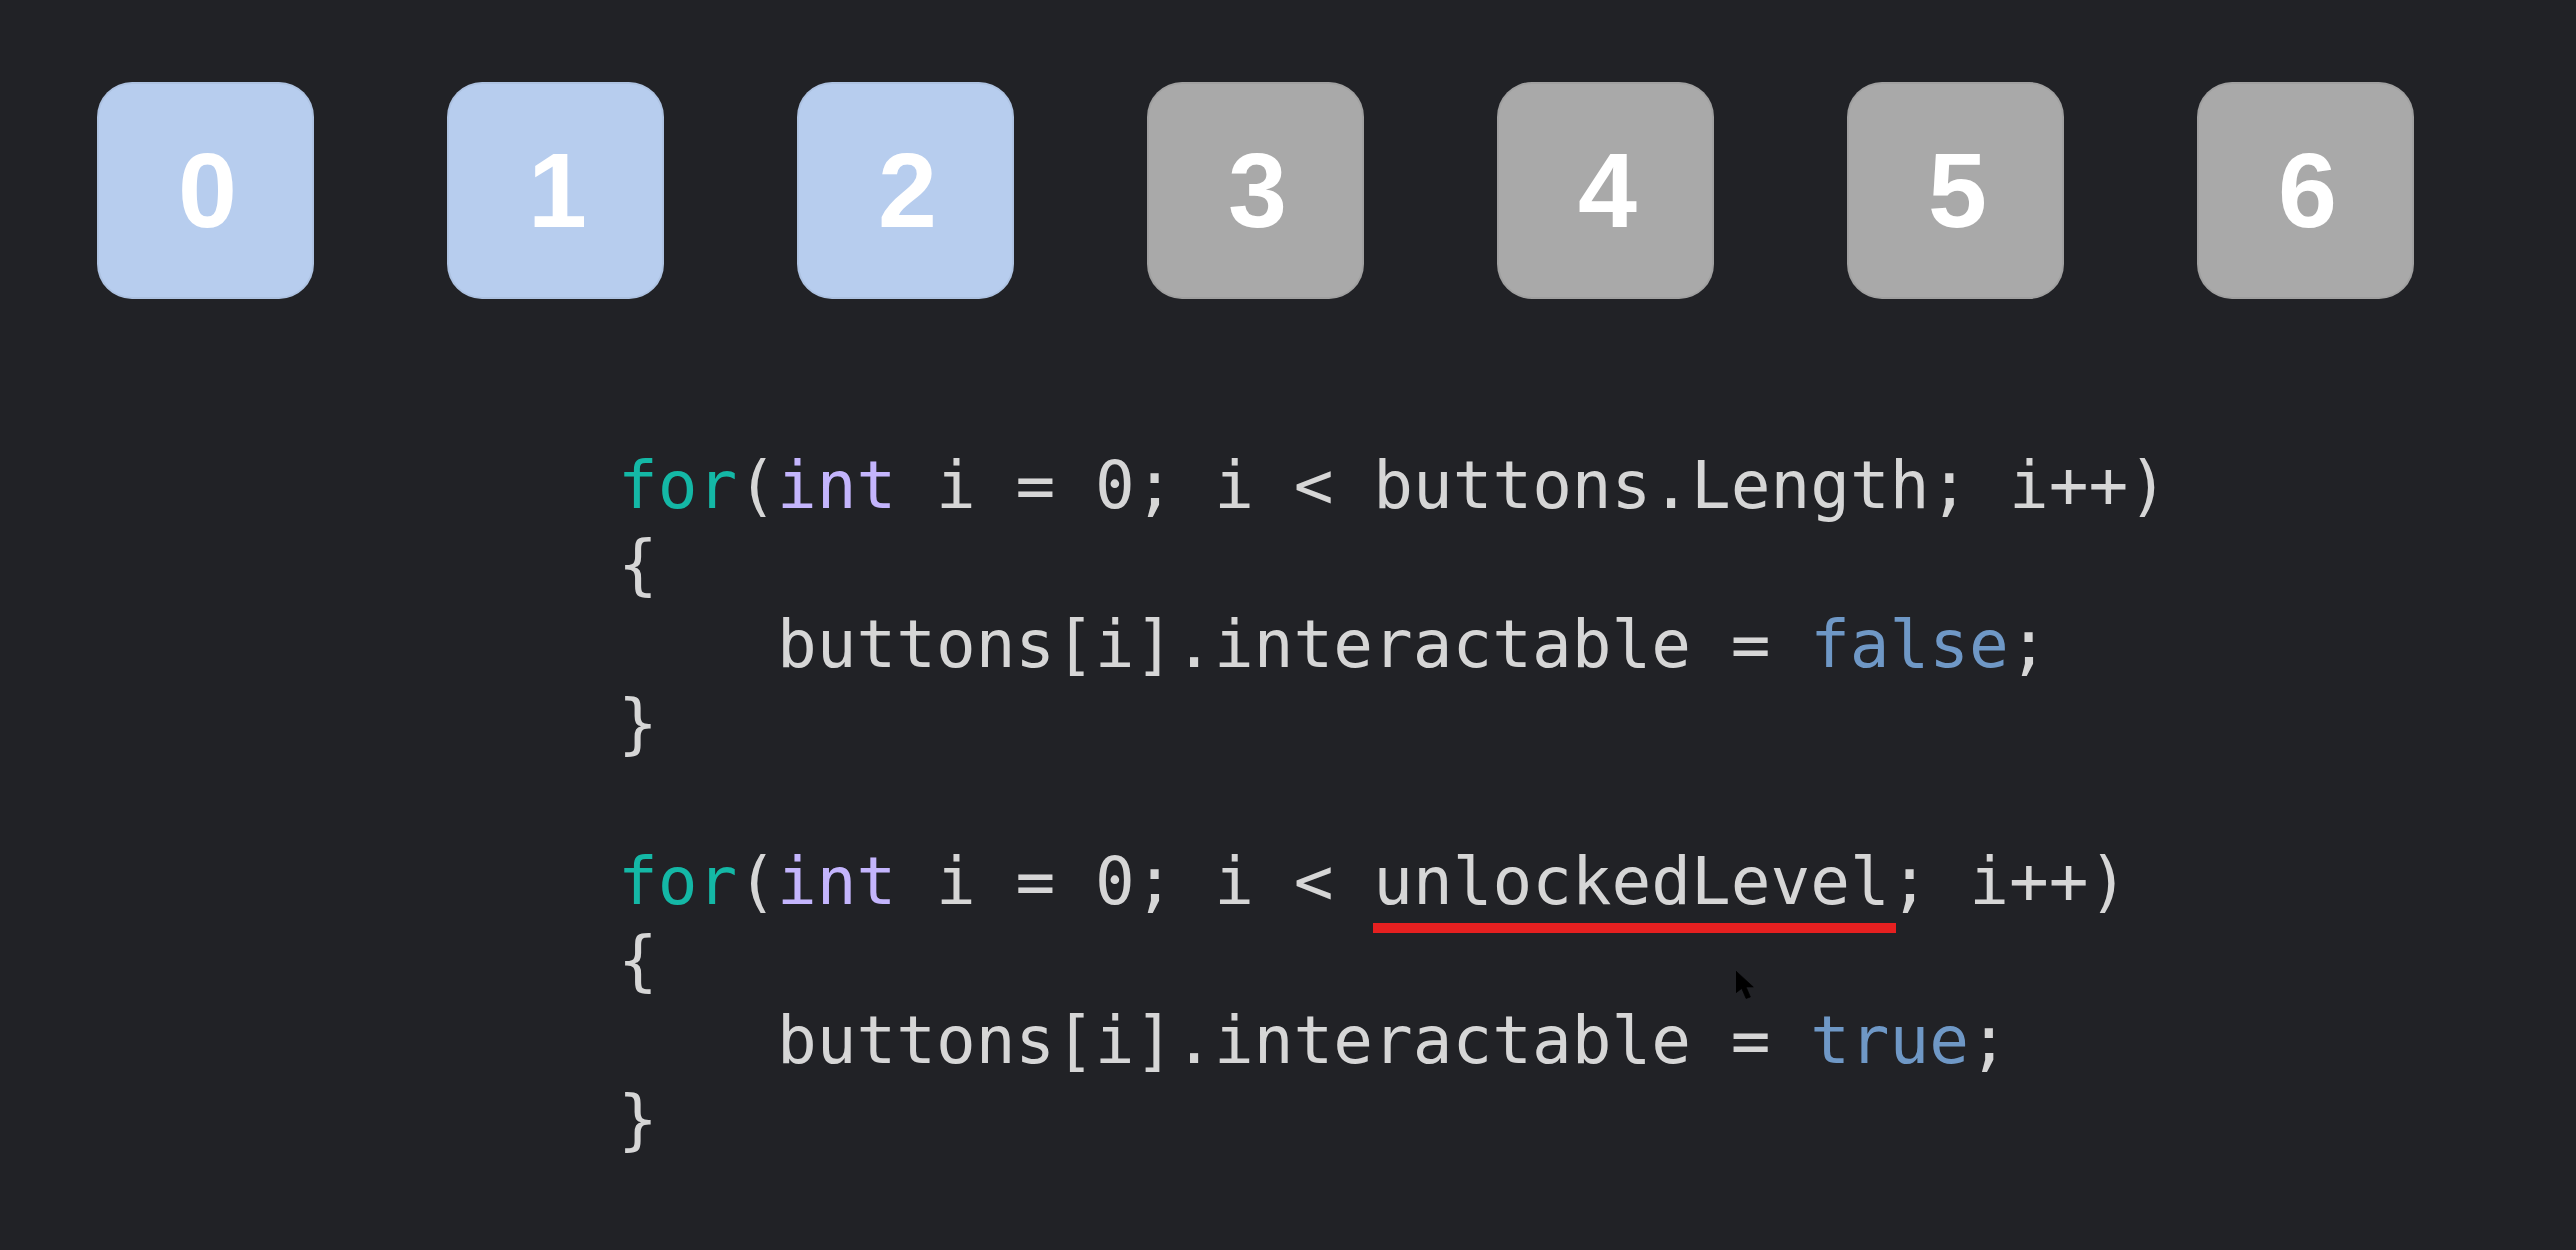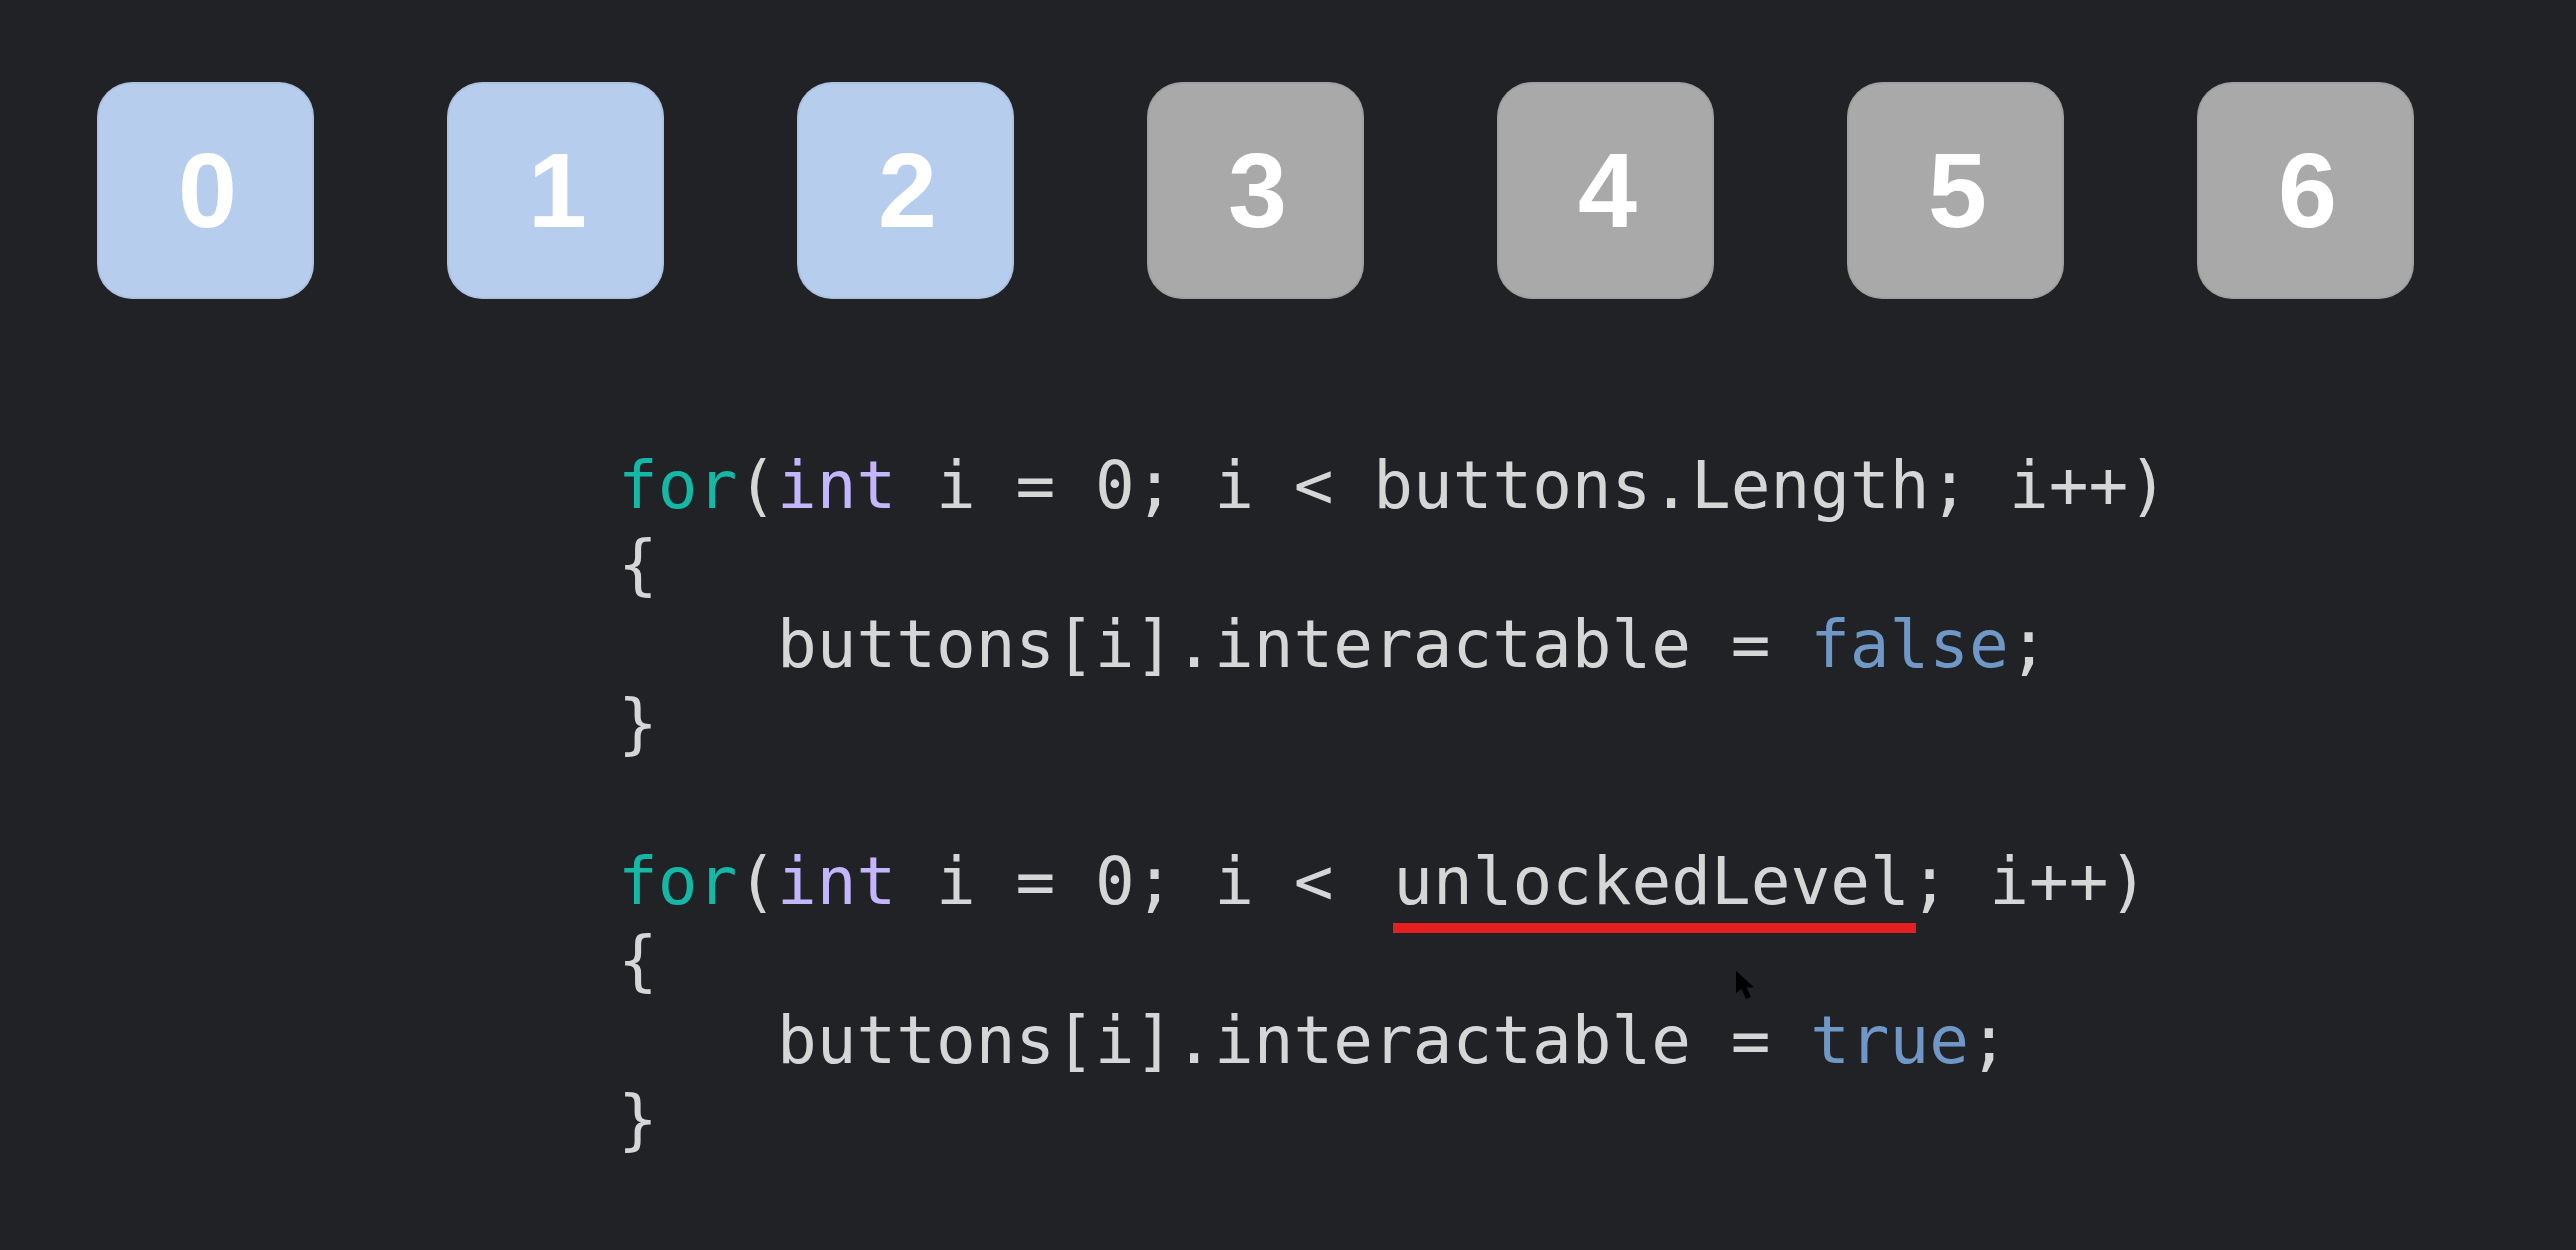--- a/index.html
+++ b/index.html
@@ -58,21 +58,20 @@
   .tok-kw   { color: #14b8a6; }
   .tok-type { color: #c4b5fd; }
   .tok-num  { color: #d6d6d6; }
   .tok-bool { color: #6f98c6; }
   .tok-id   { color: #d6d6d6; }
   .tok-punc { color: #d6d6d6; }
 
   .underline-wrap {
     position: relative;
     display: inline-block;
-    margin-left: 20px;
   }
   .underline-wrap::after {
     content: "";
     position: absolute;
     left: 0;
     right: -5.8px;
     bottom: -11.6px;
     height: 9.7px;
     background: #e62020;
   }

